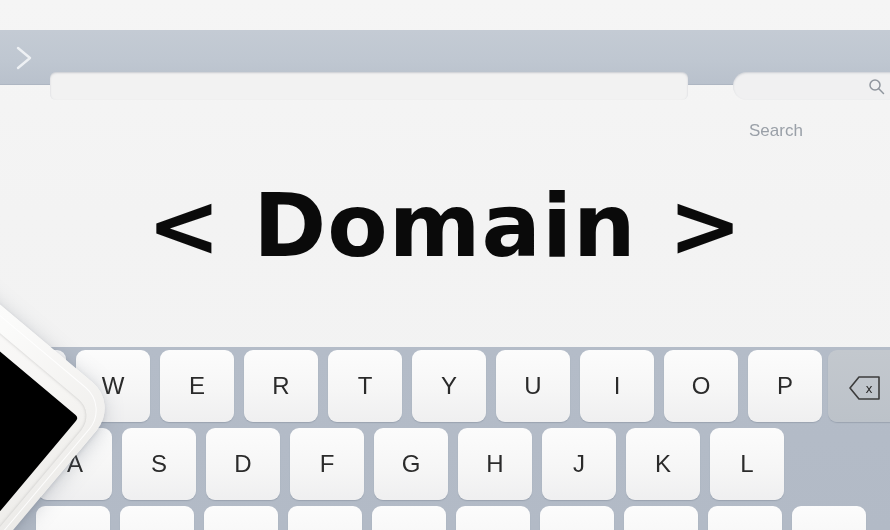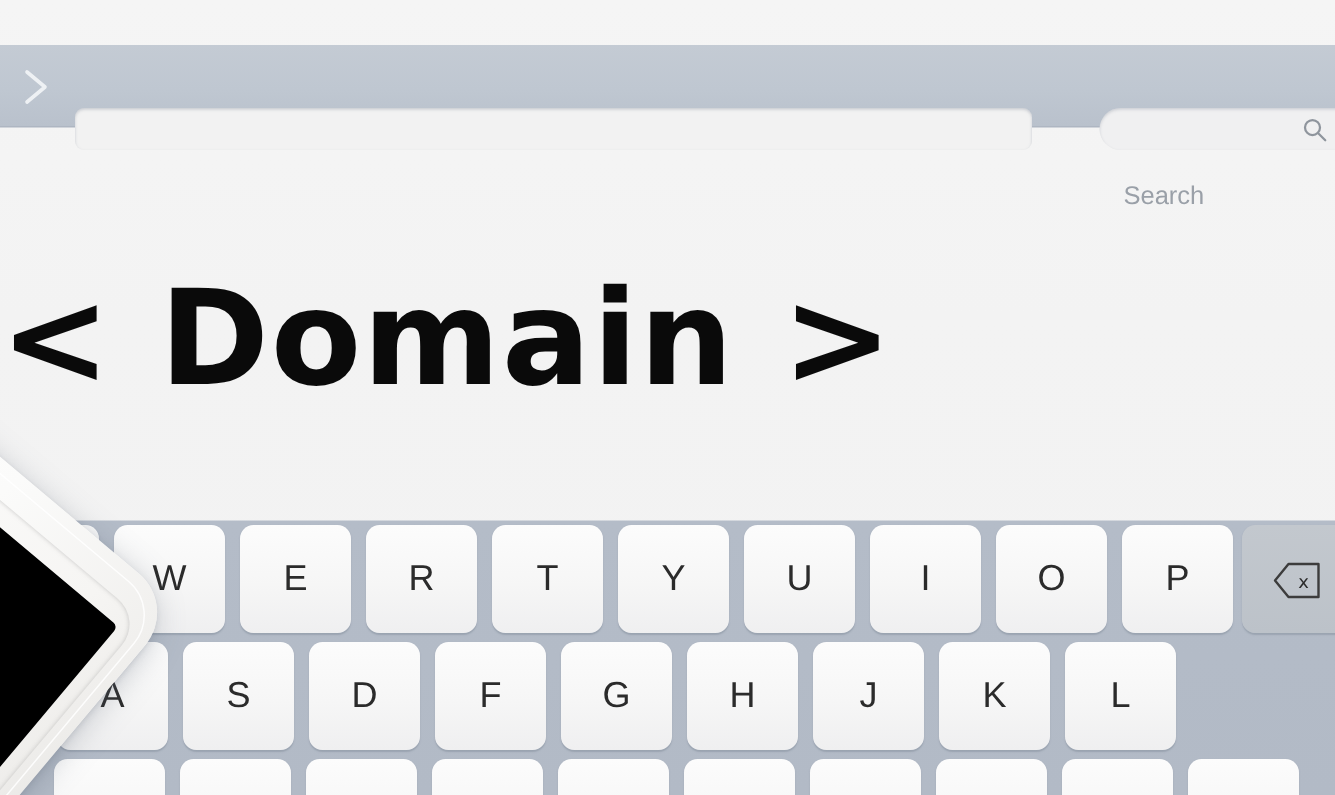--- a/index.html
+++ b/index.html
@@ -21,21 +21,21 @@
     position: absolute;
     left: 0; top: 0;
     width: 890px; height: 530px;
     background: linear-gradient(180deg, #f5f5f5 0%, #f3f3f3 40%, #f2f2f2 100%);
   }
   #domain-title {
     position: absolute;
     left: 0;
     top: 178px;
     width: 890px;
-    text-align: left;
+    text-align: center;
     font-size: 88px;
     line-height: 96px;
     font-weight: bold;
     letter-spacing: 1px;
     color: #0a0a0a;
     font-family: "DejaVu Sans", sans-serif;
     white-space: nowrap;
   }
 
   

